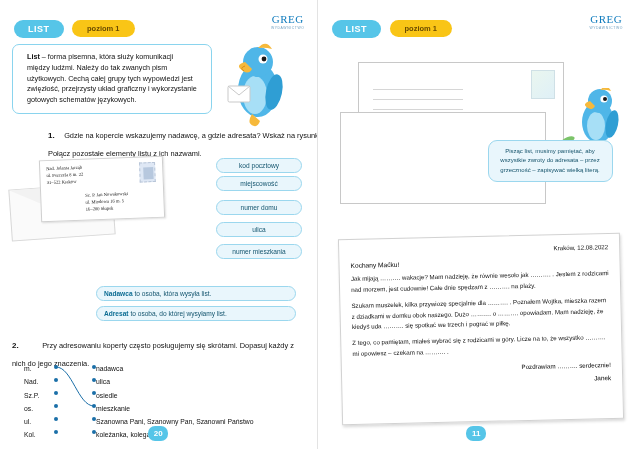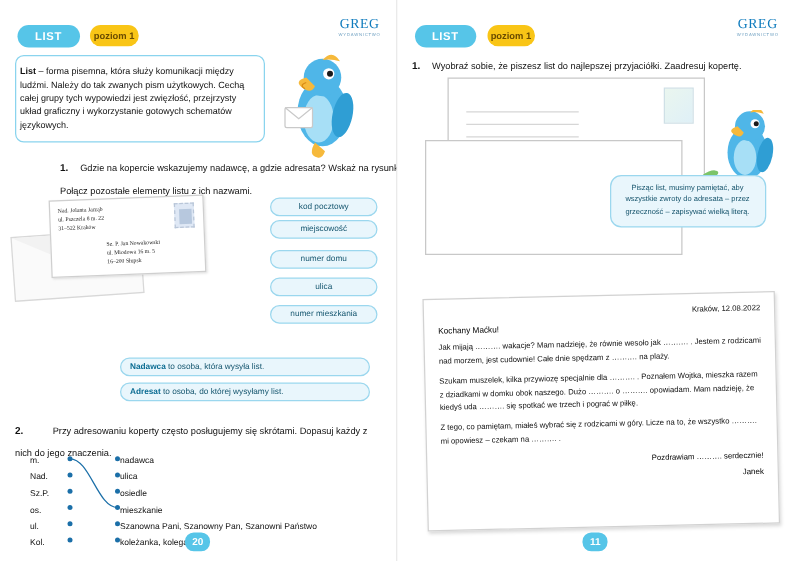--- a/index.html
+++ b/index.html
@@ -18,21 +18,21 @@
   
   .hdr { position: absolute; top: 0; left: 0; right: 0; height: 40px; }
   .hdr-tab {
     position: absolute; top: 20px; left: 14px;
     background: #56c5e8; color: #fff; font-weight: bold; font-size: 9px;
     padding: 4px 14px; border-radius: 9px; letter-spacing: .5px;
   }
   .hdr-level {
     position: absolute; top: 20px; left: 72px;
     background: #f9c516; color: #6a4b00; font-weight: bold; font-size: 7.5px;
-    padding: 4px 3px; border-radius: 9px;
+    padding: 4px 15px; border-radius: 9px;
   }
   .logo { position: absolute; top: 14px; right: 12px; text-align: center; }
   .logo .g { font-family: "Liberation Serif", serif; font-weight: normal; font-size: 11px; color: #0f7bbd; letter-spacing: .5px; line-height: 1; }
   .logo .sub { font-size: 3.4px; color: #6d9fc0; letter-spacing: .6px; margin-top: 1px; }
 
   
   .pgnum {
     position: absolute; bottom: 8px; width: 20px; height: 15px; line-height: 15px;
     background: #56c5e8; color: #fff; font-size: 8px; font-weight: bold; text-align: center;
     border-radius: 7px;
@@ -41,21 +41,21 @@
   .pgnum.r { left: 50%; transform: translateX(-50%); }
 
   
   .num { font-weight: bold; font-size: 8px; color: #111; }
   .task { font-size: 7.4px; color: #111; line-height: 1.45; }
 
   
   .infobox {
     position: absolute; left: 12px; top: 44px; width: 200px;
     border: 1.2px solid #8ad4ee; border-radius: 7px;
-    background: #fff; padding: 7px 3px;
+    background: #fff; padding: 7px 14px;
     font-size: 7.2px; line-height: 1.5; color: #111;
   }
   .infobox .kw { font-weight: bold; }
 
   
   .parrot { position: absolute; }
   .parrot svg { display:block; }
 
   
   .env-wrap { position: absolute; left: 4px; top: 150px; width: 180px; height: 90px; }
@@ -251,24 +251,20 @@
 
     <div class="hdr">
       <div class="hdr-tab">LIST</div>
       <div class="hdr-level">poziom 1</div>
       <div class="logo">
         <div class="g">GREG</div>
         <div class="sub">WYDAWNICTWO</div>
       </div>
     </div>
 
-    <div style="position:absolute; left:12px; top:42px; width:292px;">
-      <span class="num">1.</span>
-      <span class="task" style="margin-left:5px;">Wyobraź sobie, że piszesz list do najlepszej przyjaciółki. Zaadresuj kopertę.</span>
-    </div>
 
     <div class="blank-env">
       <div class="stamp2"></div>
       <div class="line" style="left:14px; top:26px; width:90px;"></div>
       <div class="line" style="left:14px; top:36px; width:90px;"></div>
       <div class="line" style="left:14px; top:46px; width:90px;"></div>
     </div>
     <div class="blank-env2">
       <div class="stamp2" style="background:linear-gradient(135deg,#e7f3e9,#dff0f7);"></div>
       <div class="line" style="left:80px; top:46px; width:100px;"></div>

